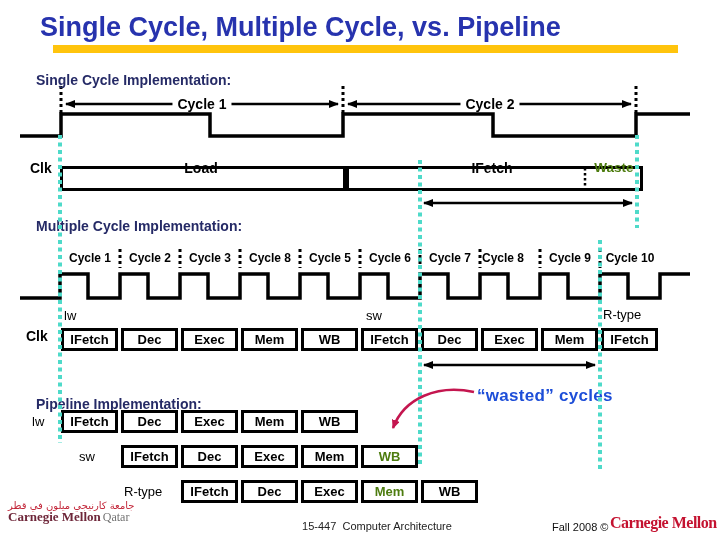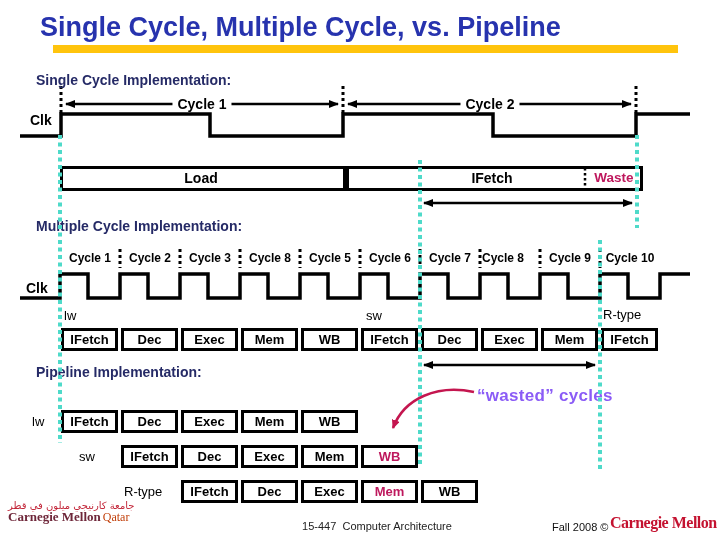--- a/index.html
+++ b/index.html
@@ -3,41 +3,41 @@
 <meta charset="utf-8">
 <style>
   html,body{margin:0;padding:0;background:#fff;}
   #slide{position:relative;width:720px;height:540px;background:#fff;overflow:hidden;
          font-family:"Liberation Sans",sans-serif;}
   .layer{position:absolute;left:0;top:0;pointer-events:none;}
   #title{position:absolute;left:40px;top:12px;margin:0;font-size:27px;font-weight:bold;
          color:#2733AE;letter-spacing:0px;white-space:nowrap;}
   .ybar{position:absolute;left:53px;top:45px;width:625px;height:8px;background:#FFC40D;}
   .sec{position:absolute;left:36px;font-size:14px;font-weight:bold;color:#252A66;white-space:nowrap;}
-  .clk{position:absolute;font-size:14px;font-weight:bold;color:#000;}
+  .clk{position:absolute;font-size:14px;font-weight:bold;color:#000;margin-top:48px;}
   .cyclab{position:absolute;transform:translateX(-50%);background:#fff;padding:0 5px;
           font-size:14px;font-weight:bold;line-height:16px;white-space:nowrap;}
   .scbox{position:absolute;left:60px;top:166px;width:583px;height:25px;background:#fff;
          border:3px solid #000;box-sizing:border-box;}
   .scdivider{position:absolute;left:280px;top:0;width:6px;height:19px;background:#000;}
-  .sclab{position:absolute;top:170px;transform:translateX(-50%);font-size:14px;font-weight:bold;
+  .sclab{position:absolute;top:160px;transform:translateX(-50%);font-size:14px;font-weight:bold;
          line-height:16px;white-space:nowrap;}
   .cycle-tick{position:absolute;top:251px;width:60px;text-align:center;font-size:12px;
               font-weight:bold;white-space:nowrap;}
   .instr{position:absolute;font-size:13px;font-weight:normal;white-space:nowrap;}
   .stage{position:absolute;width:57px;height:23px;box-sizing:border-box;border:3px solid #000;
          background:#fff;display:flex;align-items:center;justify-content:center;
          font-size:13px;font-weight:bold;overflow:hidden;}
-  .rd{color:#be185d;}
+  .rd{color:#4d7c0f;}
   .wasted{position:absolute;left:477px;top:386px;font-size:17px;font-weight:bold;
-          color:#8b5cf6;letter-spacing:0.3px;white-space:nowrap;}
+          color:#1d4ed8;letter-spacing:0.3px;white-space:nowrap;}
   .qlogo{position:absolute;left:8px;top:500px;line-height:11px;white-space:nowrap;}
   .qar{font-family:"DejaVu Sans",sans-serif;font-size:10px;color:#C3273A;}
   .qcm{font-family:"Liberation Serif",serif;font-size:13px;font-weight:bold;color:#6E2639;}
-  .qq{font-weight:normal;font-size:12px;color:#c2410c;margin-left:2px;}
+  .qq{font-weight:normal;font-size:12px;color:#737373;margin-left:2px;}
   .fcourse{position:absolute;left:277px;top:520px;width:200px;text-align:center;
            font-size:11px;color:#222;white-space:pre;}
   .fterm{position:absolute;left:552px;top:521px;font-size:11px;color:#111;white-space:nowrap;}
   .fmark{position:absolute;left:610px;top:514px;font-family:"Liberation Serif",serif;
          font-size:16px;font-weight:bold;color:#C41230;letter-spacing:-0.5px;white-space:nowrap;}
 </style>
 </head>
 <body>
 
 <div id="slide">
@@ -118,21 +118,21 @@
   <div class="stage" style="left:121px;top:328px">Dec</div>
   <div class="stage" style="left:181px;top:328px">Exec</div>
   <div class="stage" style="left:241px;top:328px">Mem</div>
   <div class="stage" style="left:301px;top:328px">WB</div>
   <div class="stage" style="left:361px;top:328px">IFetch</div>
   <div class="stage" style="left:421px;top:328px">Dec</div>
   <div class="stage" style="left:481px;top:328px">Exec</div>
   <div class="stage" style="left:541px;top:328px">Mem</div>
   <div class="stage" style="left:601px;top:328px">IFetch</div>
 
-  <div class="sec" style="top:364px">Pipeline Implementation:</div>
+  <div class="sec" style="top:396px">Pipeline Implementation:</div>
 
   <div class="instr" style="left:32px;top:414px">lw</div>
   <div class="stage" style="left:61px;top:410px">IFetch</div>
   <div class="stage" style="left:121px;top:410px">Dec</div>
   <div class="stage" style="left:181px;top:410px">Exec</div>
   <div class="stage" style="left:241px;top:410px">Mem</div>
   <div class="stage" style="left:301px;top:410px">WB</div>
 
   <div class="instr" style="left:79px;top:449px">sw</div>
   <div class="stage" style="left:121px;top:445px">IFetch</div>

